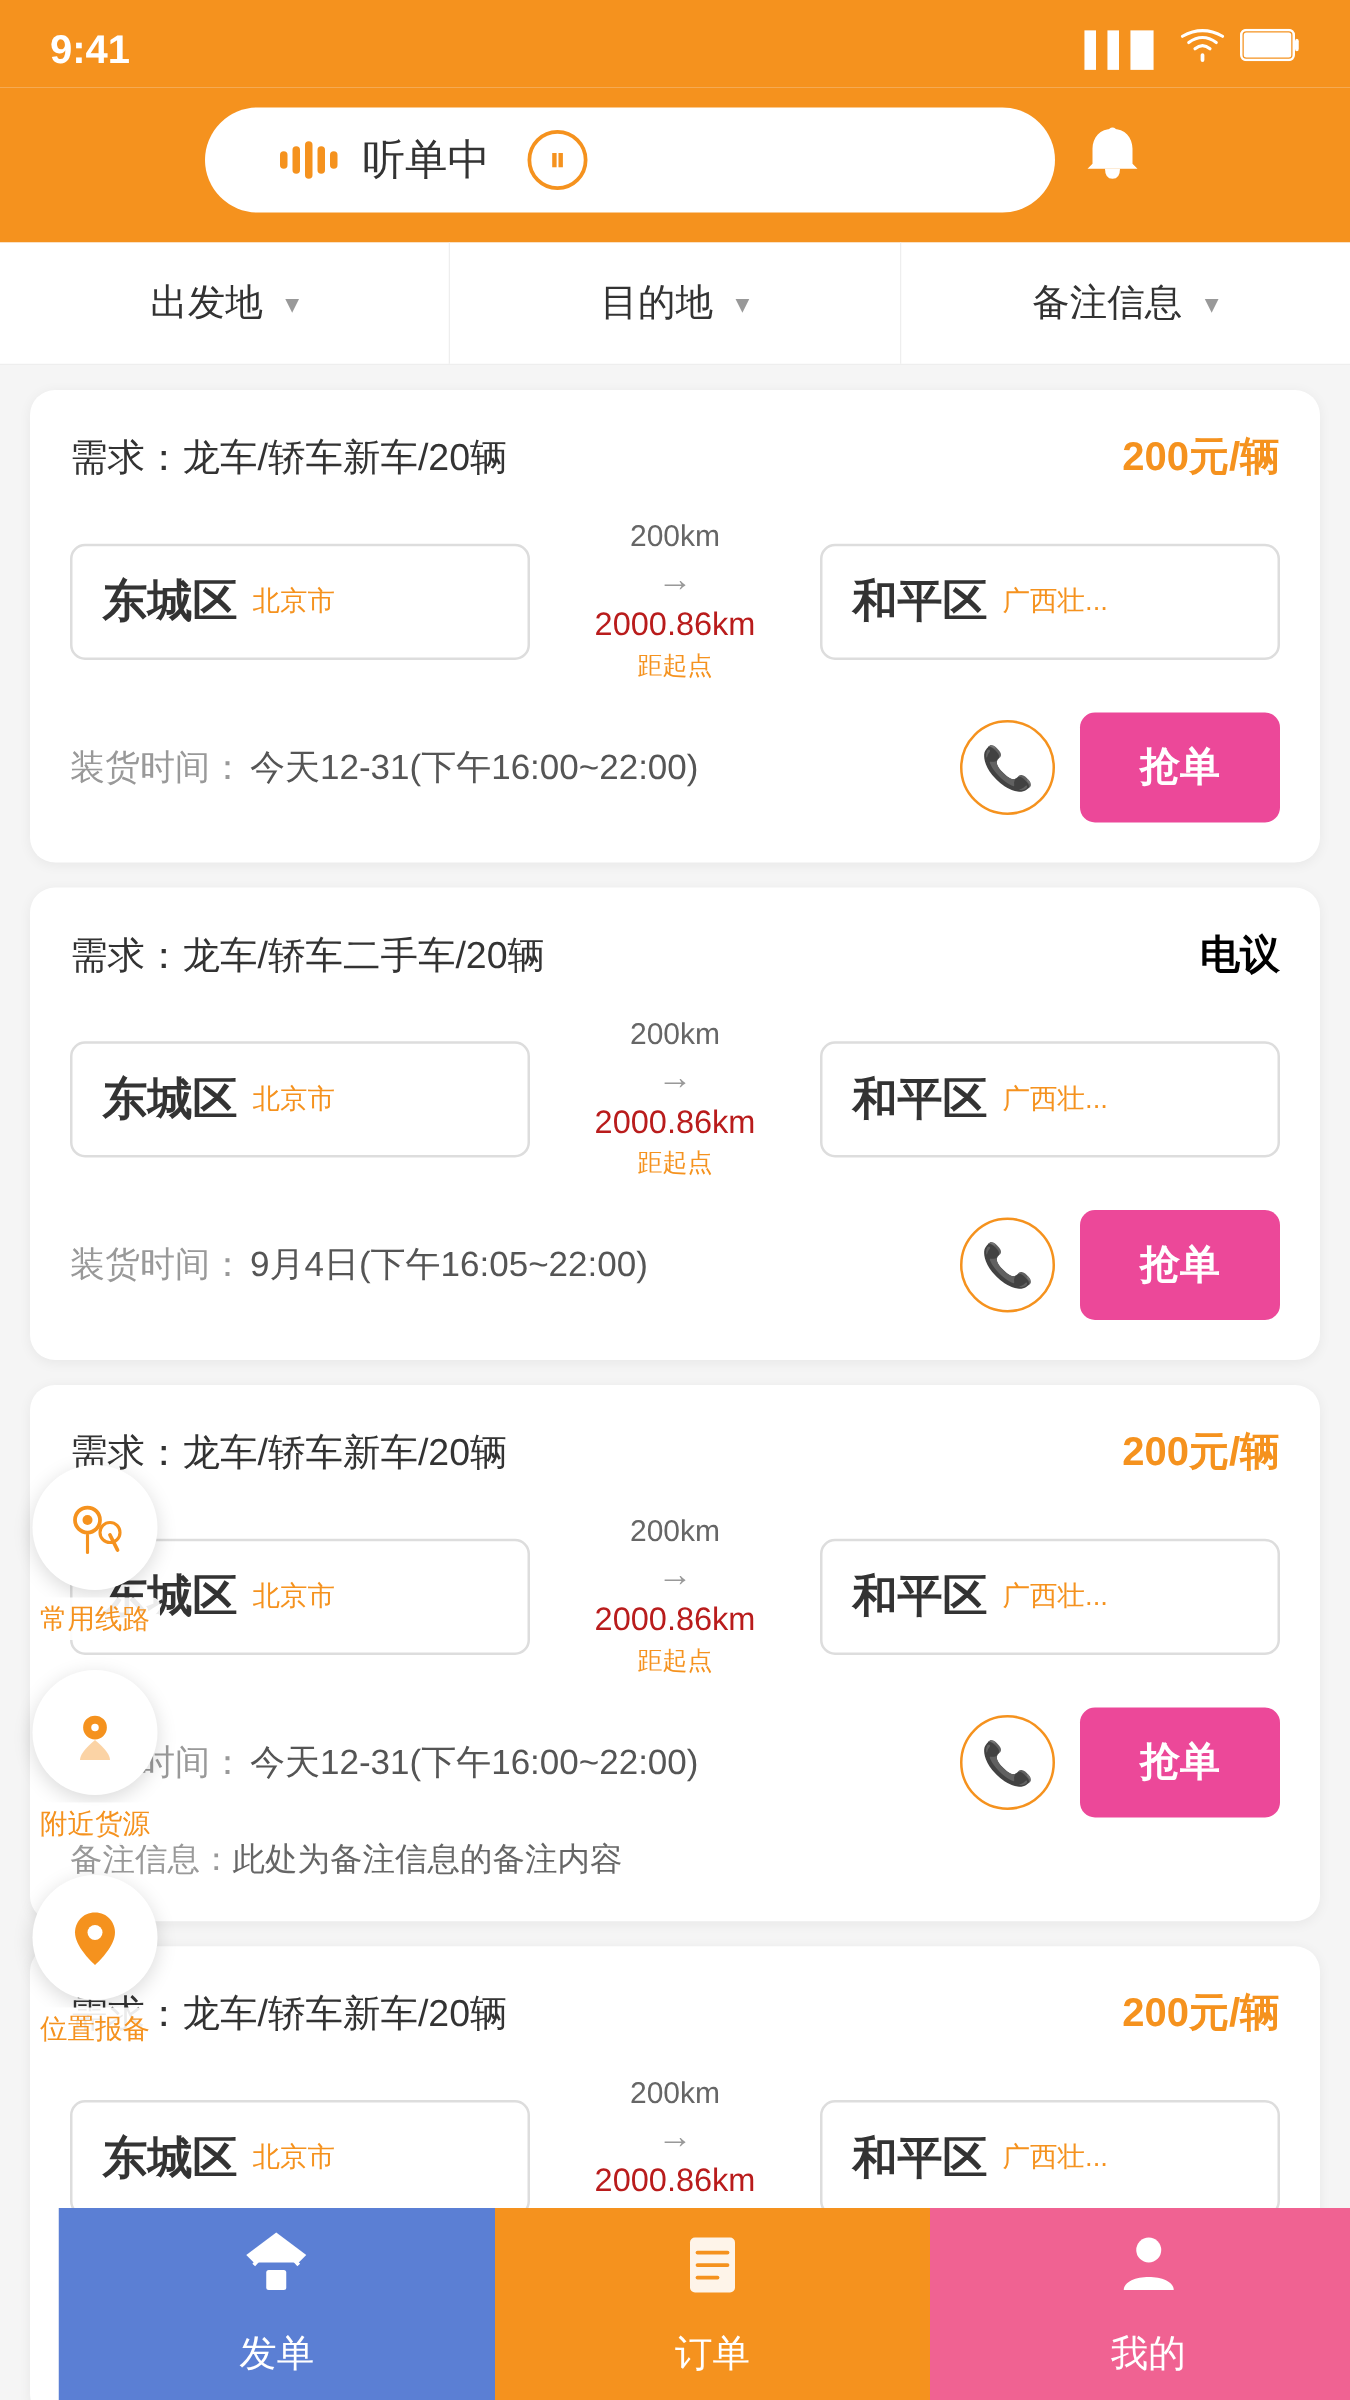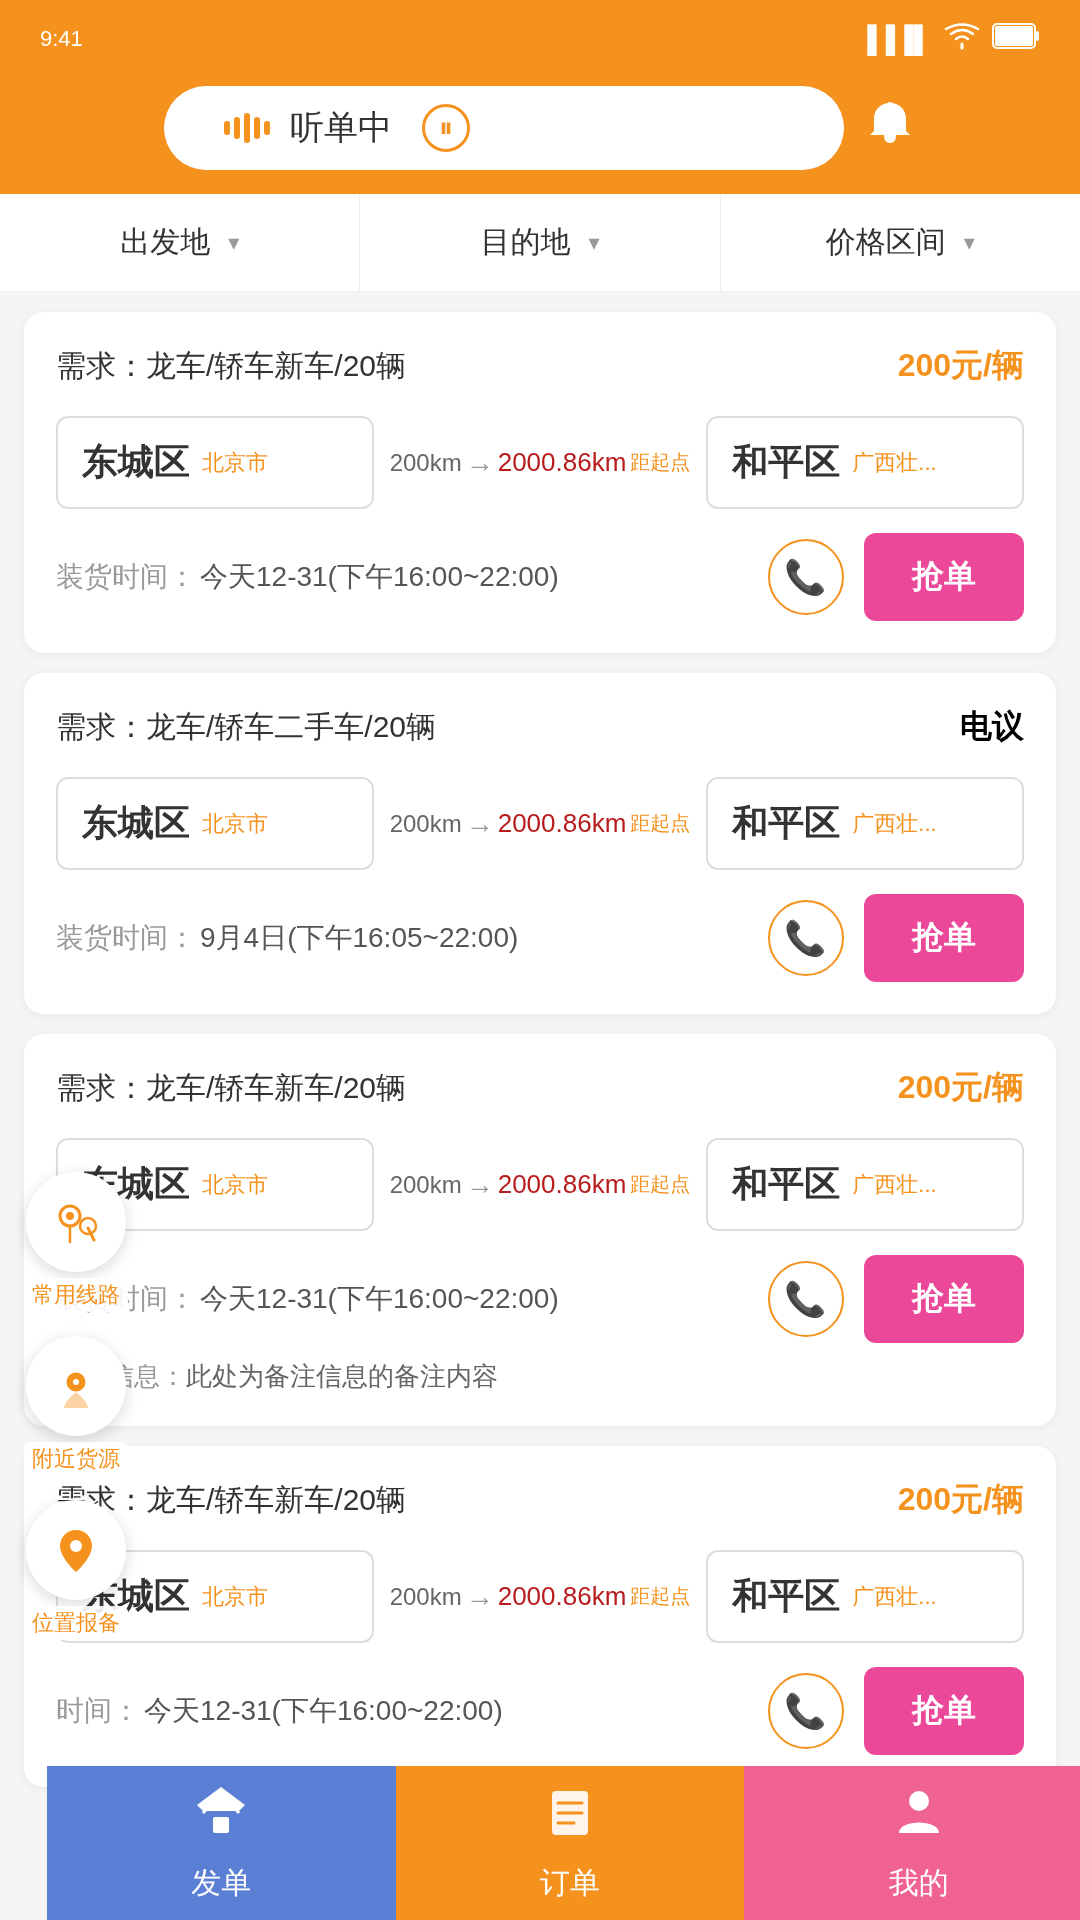--- a/index.html
+++ b/index.html
@@ -17,22 +17,22 @@
     .status-bar {
       background: #F5921E;
       display: flex;
       justify-content: space-between;
       align-items: center;
       padding: 18px 40px 10px;
       height: 70px;
     }
     .status-time {
       color: white;
-      font-size: 22px;
-      font-weight: 400;
+      font-size: 32px;
+      font-weight: 700;
       text-align: center;
     }
     .status-icons {
       display: flex;
       align-items: center;
       gap: 12px;
       color: white;
       font-size: 26px;
     }
 
@@ -161,21 +161,21 @@
       font-weight: 600;
       color: #333;
     }
     .location-province {
       font-size: 22px;
       color: #F5921E;
     }
 
     .distance-col {
       display: flex;
-      flex-direction: row;
+      flex-direction: column;
       align-items: center;
       gap: 4px;
       min-width: 200px;
     }
     .dist-top {
       font-size: 24px;
       color: #666;
     }
     .dist-arrow {
       display: flex;
@@ -383,21 +383,21 @@
 <div class="filter-bar">
   <div class="filter-item">
     <span>出发地</span>
     <span class="filter-arrow">▾</span>
   </div>
   <div class="filter-item">
     <span>目的地</span>
     <span class="filter-arrow">▾</span>
   </div>
   <div class="filter-item">
-    <span>价格区间</span>
+    <span>备注信息</span>
     <span class="filter-arrow">▾</span>
   </div>
 </div>
 
 <div class="cards-area">
 
   <div class="card">
     <div class="card-header">
       <span class="card-title">需求：龙车/轿车新车/20辆</span>
       <span class="card-price">200元/辆</span>

